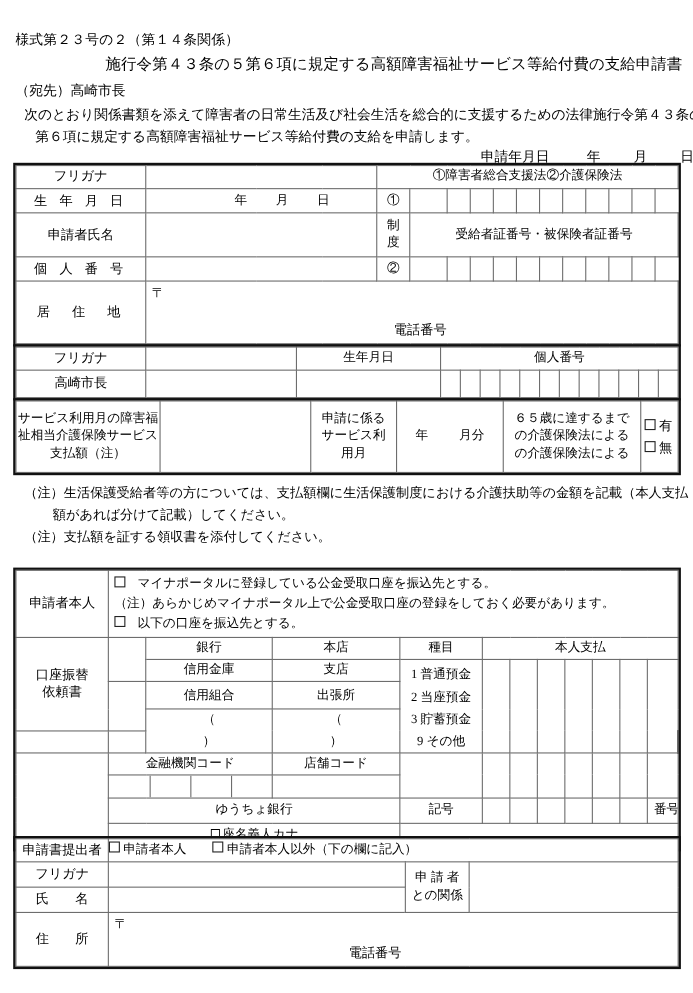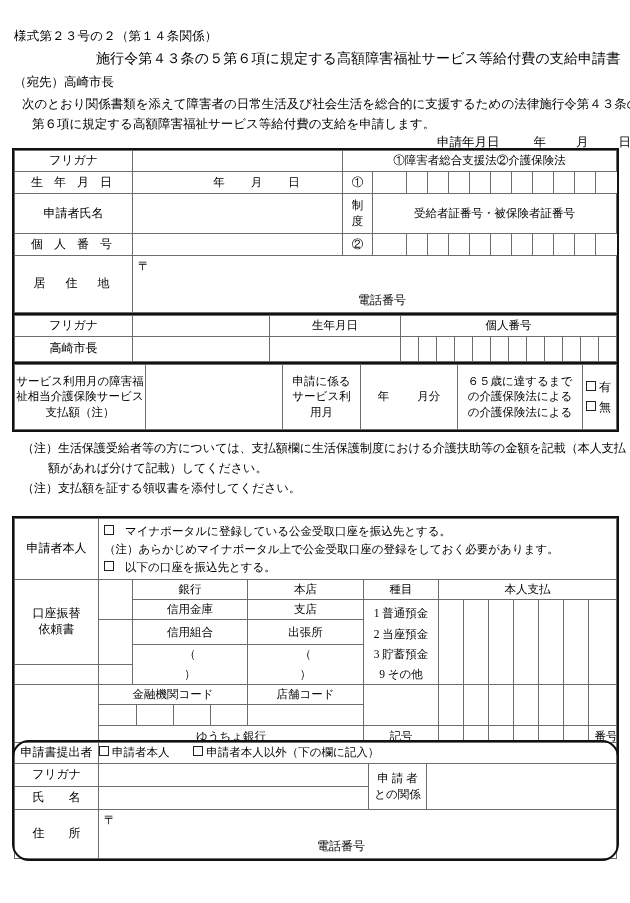--- a/index.html
+++ b/index.html
@@ -444,21 +444,21 @@
       </td>
     </tr>
 
     <tr>
       <td colspan="3" style="height:22px;margin-top:34px;">口座名義人カナ</td>
       <td colspan="8"></td>
     </tr>
   </tbody>
     </table>
 
-  <table class="frm outer" style="left:14px; top:742px; width:602px;border-radius:15px;">
+  <table class="frm outer" style="left:14px; top:762px; width:602px;">
     <colgroup>
       <col style="width:84px">
       <col style="width:270px">
       <col style="width:58px">
       <col style="width:190px">
     </colgroup>
     <tbody>
         <tr>
       <td class="lbl" style="height:20px;">申請書提出者</td>
       <td colspan="3" class="lft" style="text-align:left;">

